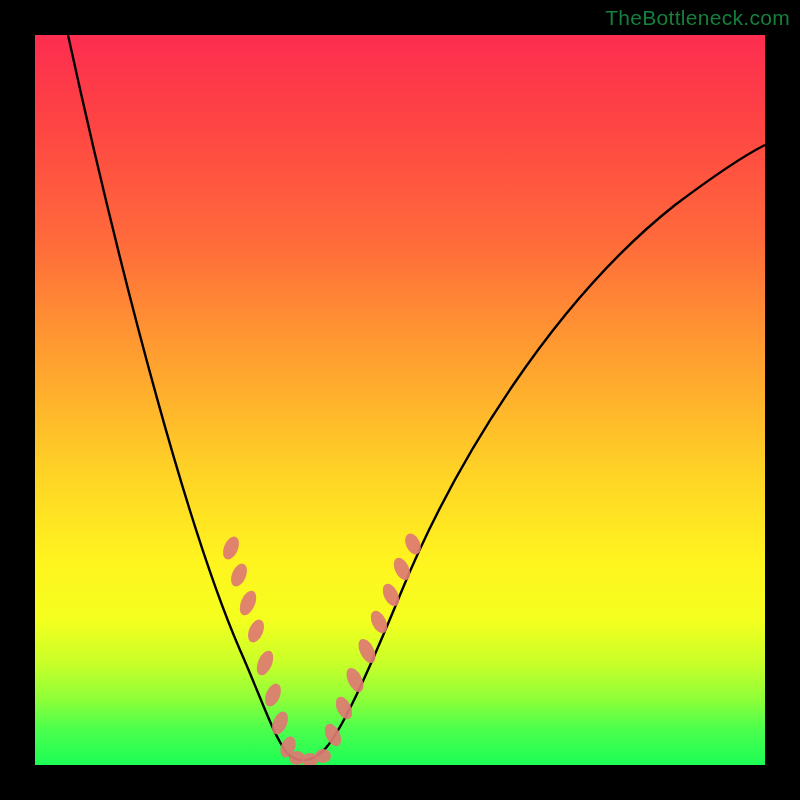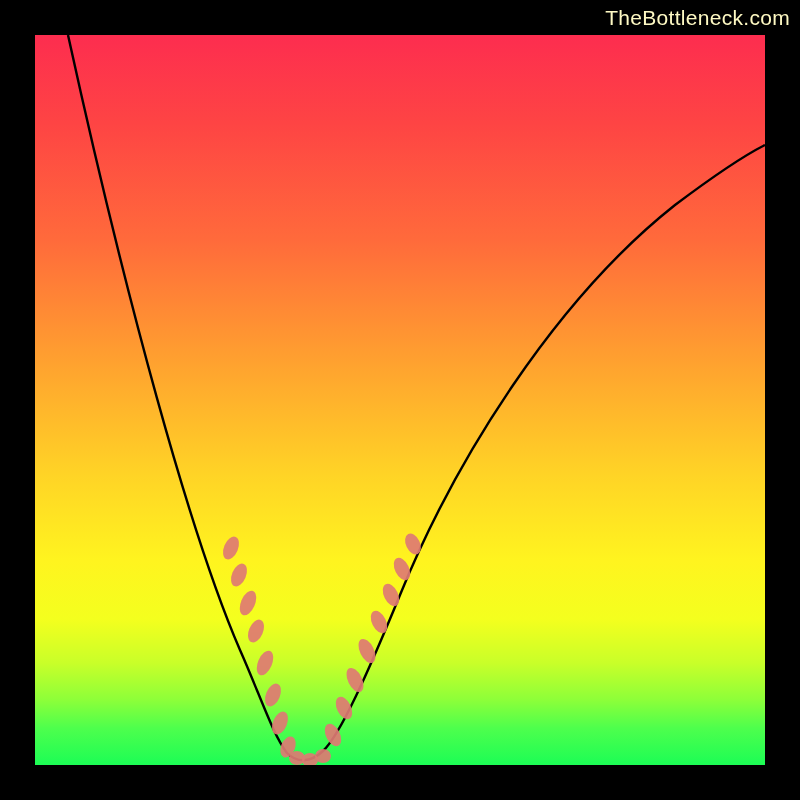--- a/index.html
+++ b/index.html
@@ -36,21 +36,21 @@
       #c9ff29 86%,
       #8eff39 91%,
       #4dff4d 95%,
       #1cfd55 100%
     );
   }
   .watermark {
     position: absolute;
     top: 6px;
     right: 10px;
-    color: #fef9c3;
+    color: #15803d;
     font-size: 21px;
     font-weight: 400;
     letter-spacing: 0.3px;
   }
   svg.curve {
     position: absolute;
     left: 0; top: 0;
     width: 730px; height: 730px;
     pointer-events: none;
   }

